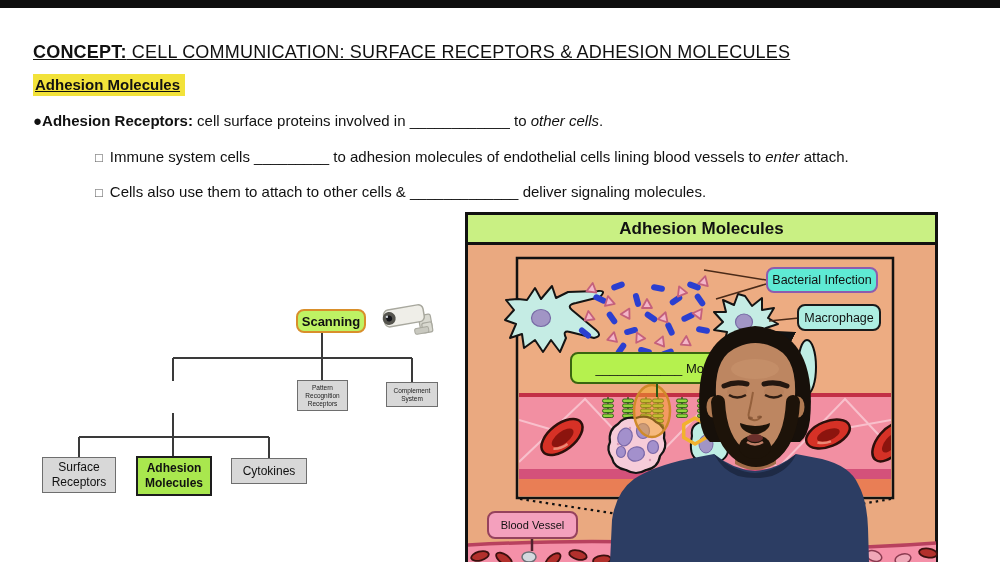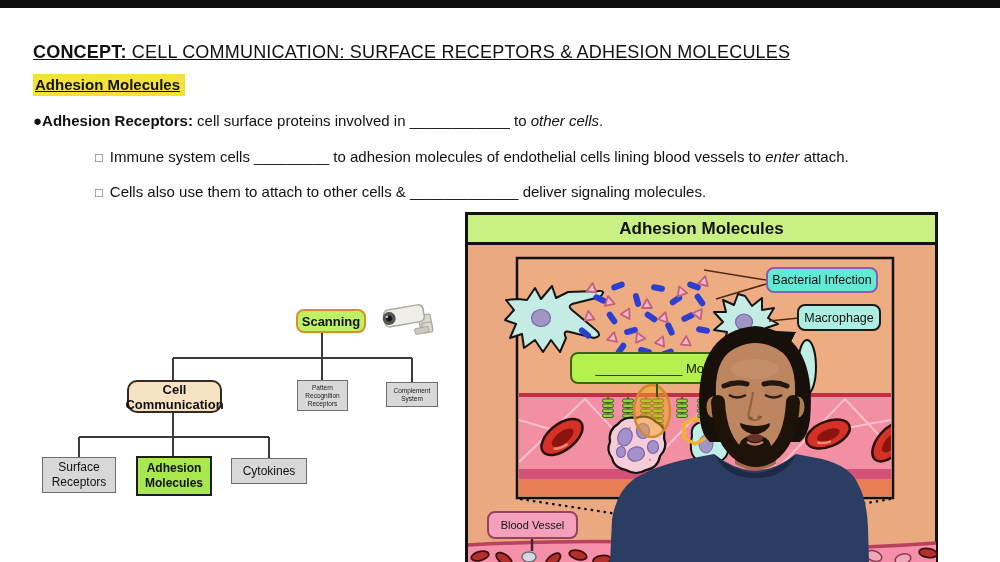--- a/index.html
+++ b/index.html
@@ -91,21 +91,20 @@
         <circle cx="-17" cy="-0.5" r="6.5" fill="#55544e"></circle>
         <circle cx="-17" cy="-0.5" r="3" fill="#15151a"></circle>
         <circle cx="-19" cy="-2.5" r="1.2" fill="#cfd4da"></circle>
         <rect x="14" y="10" width="10" height="10" rx="2" fill="#d9d9d0" stroke="#a8a89e" stroke-width="1.2"></rect>
         <rect x="6" y="14" width="14" height="6" rx="2" fill="#c9c9c0" stroke="#a8a89e" stroke-width="1"></rect>
       </g>
     </g>
   </svg>
 
   <div class="fbox fb-scan">Scanning</div>
-  <div class="fbox fb-cc">Cell Communication</div>
   <div class="fbox fb-small fb-prr">Pattern Recognition Receptors</div>
   <div class="fbox fb-small fb-comp">Complement System</div>
   <div class="fbox fb-sr">Surface Receptors</div>
   <div class="fbox fb-am">Adhesion Molecules</div>
   <div class="fbox fb-cyt">Cytokines</div>
 
   <div class="abs panel">
     <div class="panel-header">Adhesion Molecules</div>
   </div>
 

